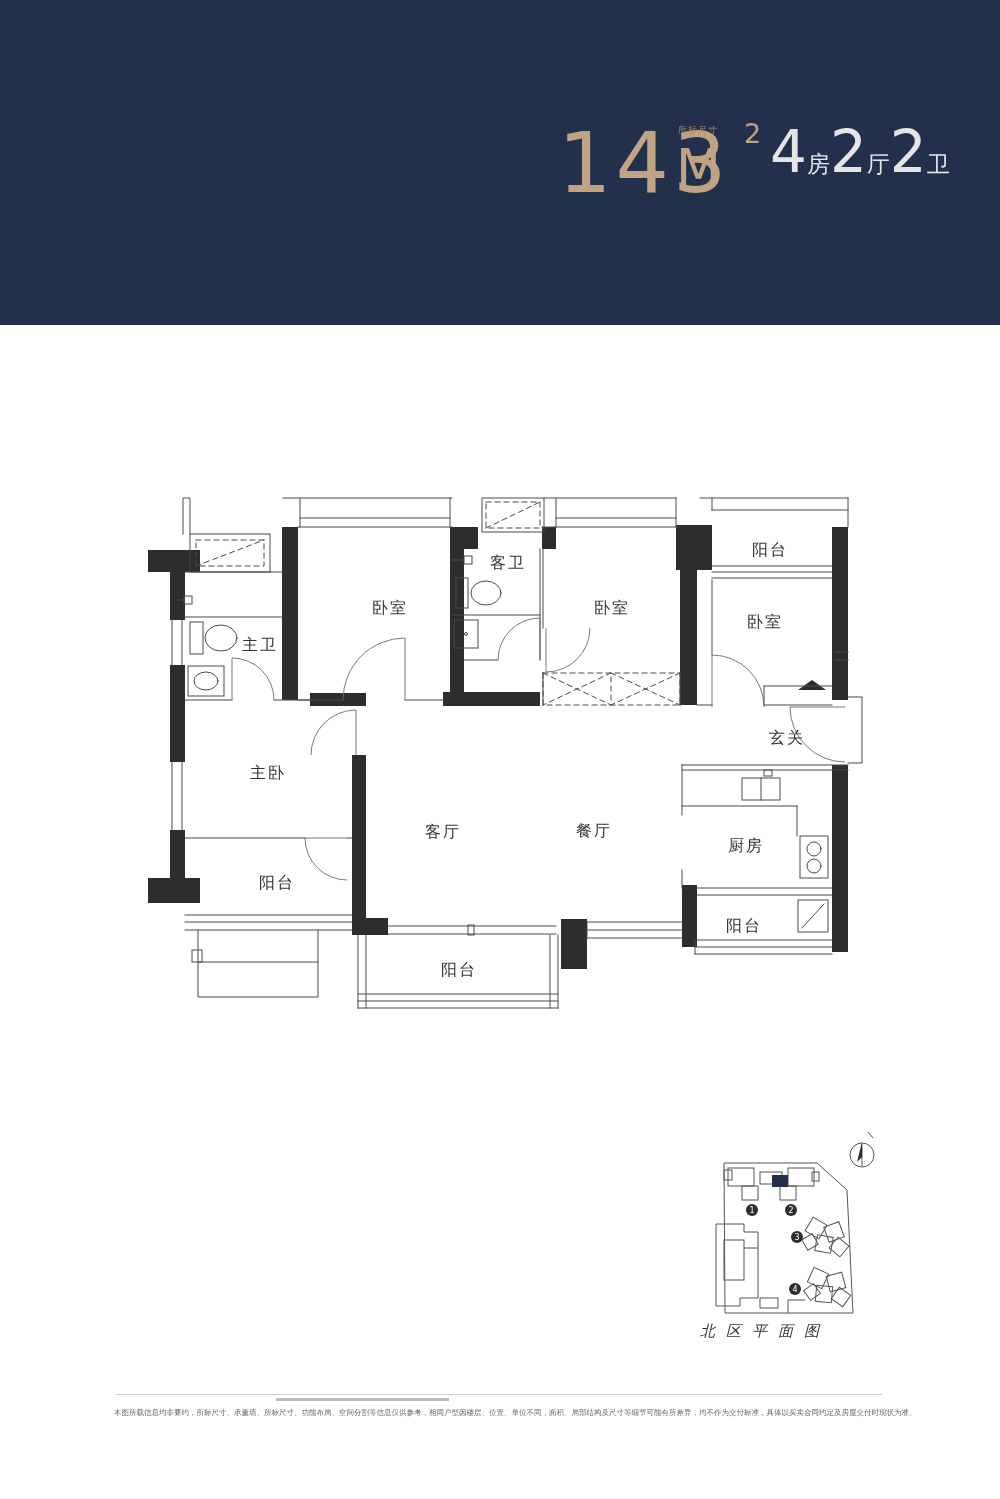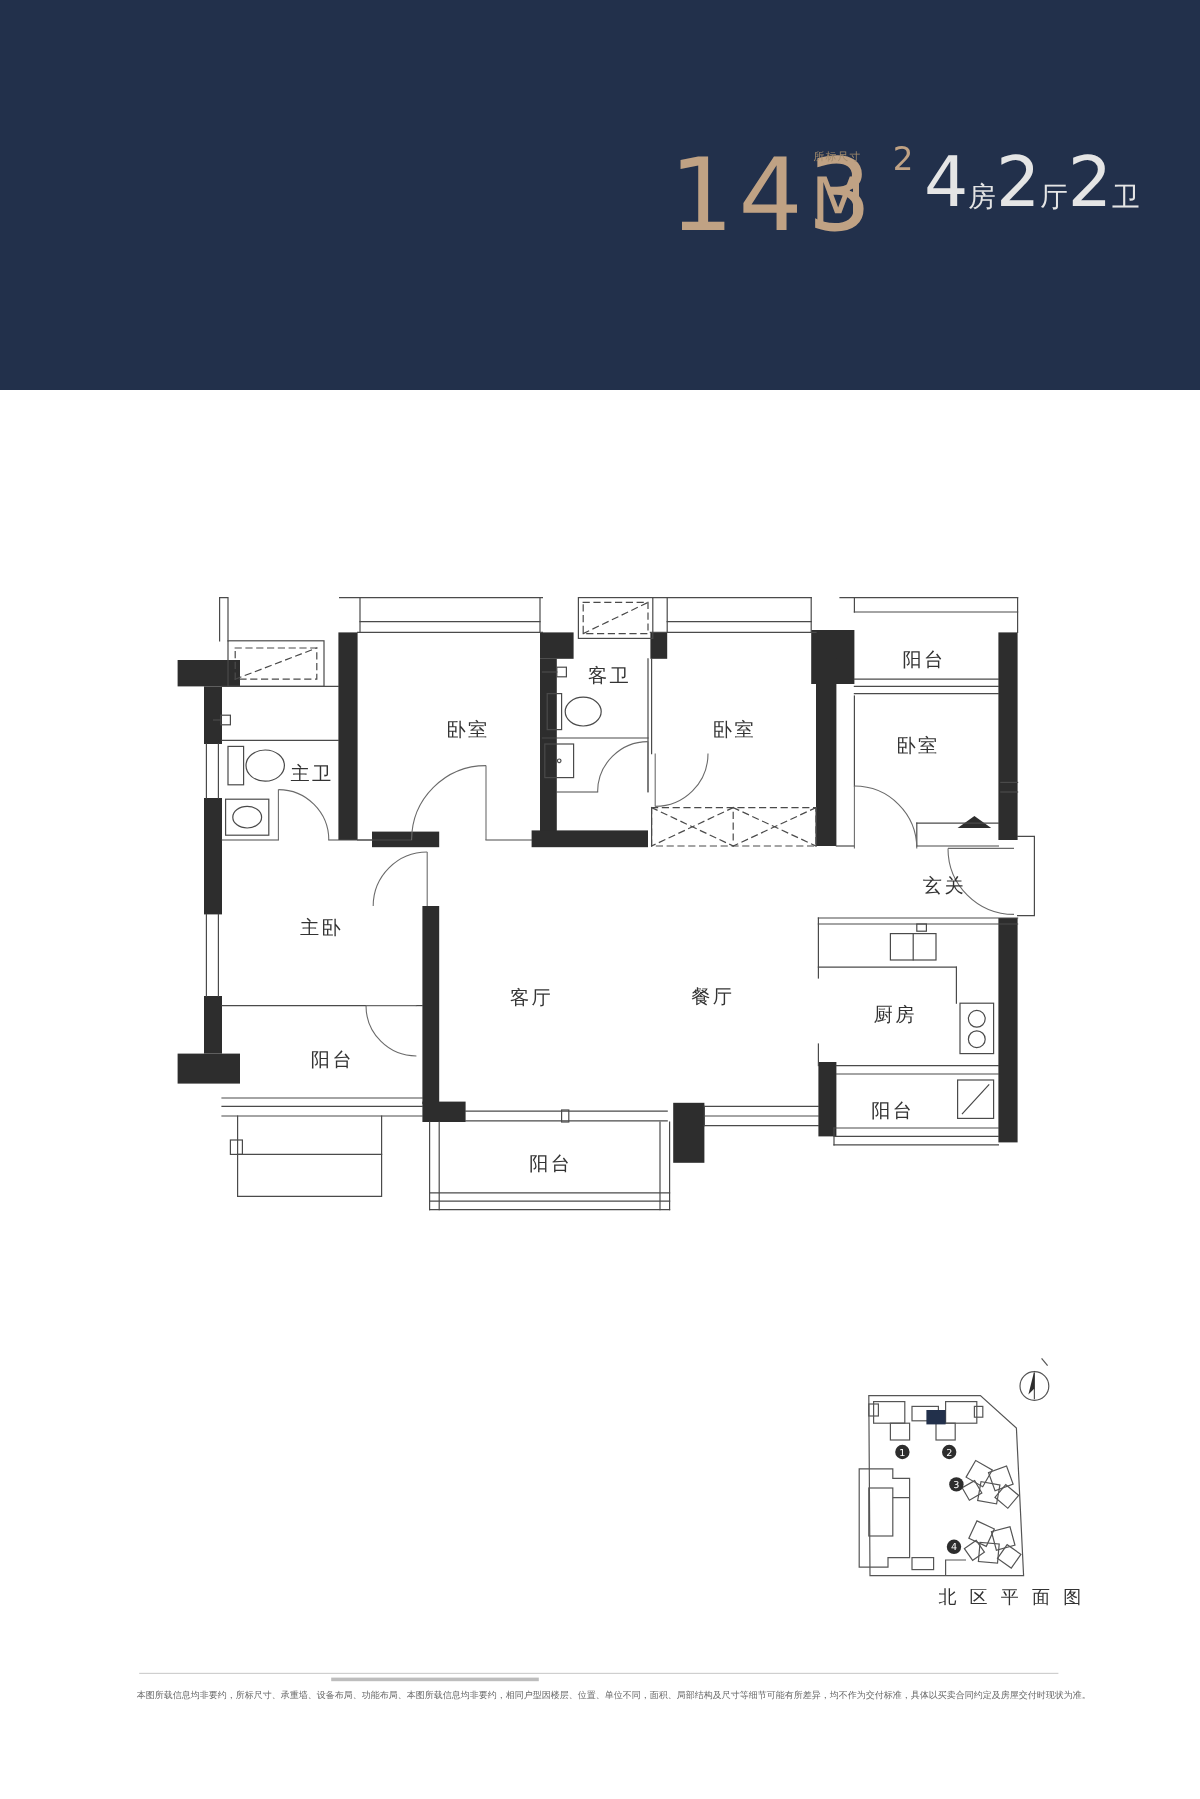--- a/index.html
+++ b/index.html
@@ -22,22 +22,22 @@
   .ln line,.ln path,.ln rect,.ln ellipse,.ln circle,.ln polyline{stroke:#4a4a4a;stroke-width:1;fill:none;stroke-linecap:square;}
   .dsh{stroke-dasharray:5 4;}
   .arc path,.arc line{stroke:#6a6a6a;stroke-width:0.9;fill:none;}
   .rlabel{font-size:16px;fill:#333333;text-anchor:middle;letter-spacing:2px;
           font-family:"DejaVu Sans",sans-serif;}
   
   .sp{position:absolute;left:700px;top:1128px;}
   .sp .b{fill:none;stroke:#555;stroke-width:1;}
   .badge{fill:#2d2d2d;}
   .badge-t{font-size:8px;fill:#ffffff;text-anchor:middle;font-family:"DejaVu Sans",sans-serif;}
-  .sp-caption{position:absolute;left:700px;top:1322px;width:212px;text-align:right;
-              font-size:15px;letter-spacing:11px;color:#333;white-space:nowrap;}
+  .sp-caption{position:absolute;left:700px;top:1322px;width:212px;text-align:left;
+              font-size:15px;letter-spacing:11px;color:#333;white-space:nowrap;font-style:italic;}
   
   .rule-long{position:absolute;left:116px;top:1394px;width:766px;height:0;border-top:1.5px solid #cfcfcf;}
   .rule-short{position:absolute;left:276px;top:1398px;width:173px;height:0;border-top:3px solid #bdbdbd;}
   .disclaimer{position:absolute;left:114px;top:1408px;width:780px;font-size:7.5px;color:#666;
               white-space:nowrap;letter-spacing:0px;}
 </style>
 </head>
 <body>
 
 <div id="page">
@@ -310,15 +310,15 @@
       <circle class="badge" cx="97" cy="109" r="6"></circle>
       <text class="badge-t" x="97" y="112">3</text>
       <circle class="badge" cx="95" cy="161" r="6"></circle>
       <text class="badge-t" x="95" y="164">4</text>
     </g>
   </svg>
   <div class="sp-caption">北区平面图</div>
 
   <div class="rule-long"></div>
   <div class="rule-short"></div>
-  <div class="disclaimer">本图所载信息均非要约，所标尺寸、承重墙、设备布局、功能布局、本图所载信息均非要约，相同户型因楼层、位置、单位不同，面积、局部结构及尺寸等细节可能有所差异，均不作为交付标准，具体以买卖合同约定及房屋交付时现状为准。</div>
+  <div class="disclaimer">本图所载信息均非要约，所标尺寸、承重墙、所标尺寸、功能布局、空间分割等信息仅供参考，相同户型因楼层、位置、单位不同，面积、局部结构及尺寸等细节可能有所差异，均不作为交付标准，具体以买卖合同约定及房屋交付时现状为准。</div>
 
 </div>
 
 </body></html>

